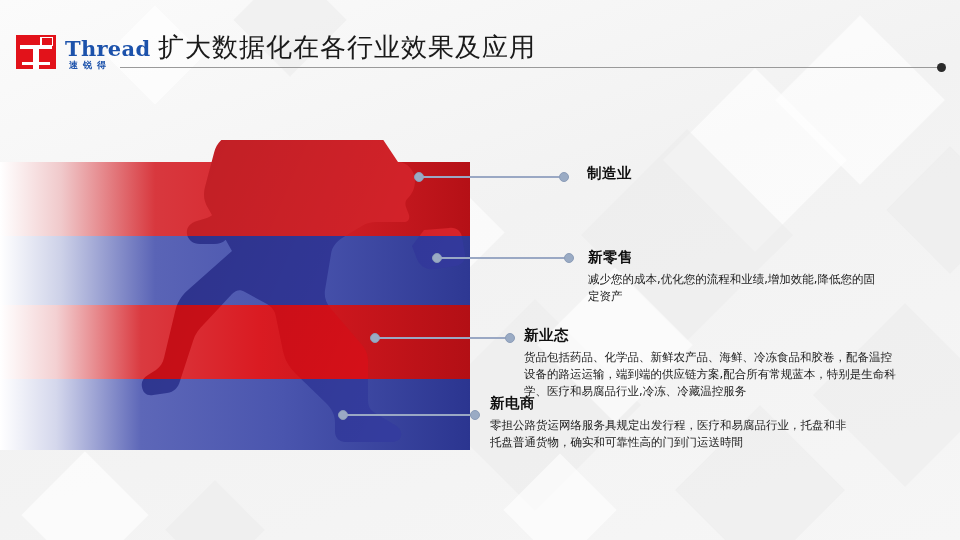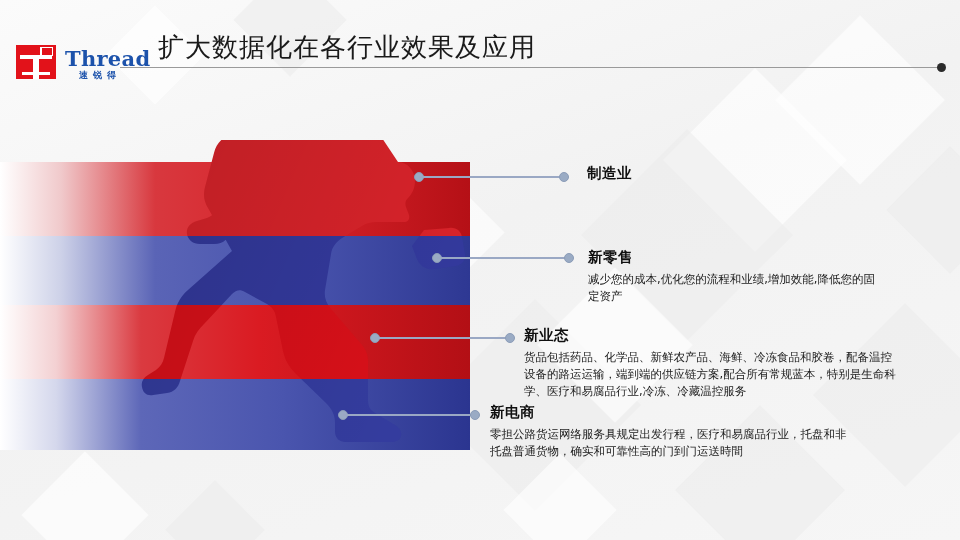--- a/index.html
+++ b/index.html
@@ -13,33 +13,33 @@
 
   
   .bg-layer{position:absolute;inset:0;pointer-events:none;}
   .bg-base{background:
       linear-gradient(160deg,#fbfbfb 0%,#f2f2f2 45%,#f6f6f6 100%);}
   .dia{position:absolute;transform:rotate(45deg);background:#ffffff;opacity:.62;}
   .dia.d2{background:#ebebeb;opacity:.55;}
 
   
   .header{position:absolute;left:0;top:0;width:960px;height:92px;}
-  .logo-wrap{position:absolute;left:16px;top:43px;display:flex;align-items:flex-end;}
+  .logo-wrap{position:absolute;left:16px;top:33px;display:flex;align-items:flex-end;}
   .logo-mark{position:relative;width:40px;height:37px;}
   .logo-mark .lm-bg{position:absolute;left:0;top:2px;width:40px;height:34px;background:#e2121a;}
   .logo-mark .lm-white-h{position:absolute;left:4px;top:12px;width:32px;height:4px;background:#ffffff;}
   .logo-mark .lm-white-v{position:absolute;left:17px;top:12px;width:6px;height:24px;background:#ffffff;}
   .logo-mark .lm-white-b{position:absolute;left:6px;top:29px;width:28px;height:3px;background:#ffffff;}
   .logo-mark .lm-tab{position:absolute;left:24px;top:4px;width:13px;height:9px;background:#ffffff;}
   .logo-mark .lm-tab2{position:absolute;left:26px;top:5px;width:10px;height:7px;background:#e2121a;}
   .logo-text{margin-left:9px;line-height:1;}
   .logo-en{font-family:"DejaVu Serif","Liberation Serif",serif;font-weight:bold;font-size:21px;
       color:#1c52ab;letter-spacing:.3px;display:block;}
   .logo-cn{display:block;font-size:9px;color:#1c52ab;font-weight:bold;letter-spacing:5px;
-      margin-top:2px;margin-left:14px;}
+      margin-top:2px;margin-left:4px;}
   .slide-title{position:absolute;left:158px;top:30px;font-size:26px;color:#1a1a1a;
       letter-spacing:1px;white-space:nowrap;}
   .hdr-rule{position:absolute;left:120px;top:67px;width:817px;height:1px;background:#9a9a9a;}
   .hdr-dot{position:absolute;left:937px;top:63px;width:9px;height:9px;border-radius:50%;background:#2b2b2b;}
 
   
   .graphic{position:absolute;left:0;top:140px;width:470px;height:325px;}
   .graphic svg{display:block;}
 
   
@@ -243,19 +243,19 @@
 定资产</p>
   </div>
 
   <div class="block" style="left:524px;top:326px;width:440px;">
     <h3>新业态</h3>
     <p>货品包括药品、化学品、新鲜农产品、海鲜、冷冻食品和胶卷，配备温控
 设备的路运运输，端到端的供应链方案,配合所有常规蓝本，特别是生命科
 学、医疗和易腐品行业,冷冻、冷藏温控服务</p>
   </div>
 
-  <div class="block" style="left:490px;top:403px;width:460px;">
+  <div class="block" style="left:490px;top:394px;width:460px;">
     <h3>新电商</h3>
     <p>零担公路货运网络服务具规定出发行程，医疗和易腐品行业，托盘和非
 托盘普通货物，确实和可靠性高的门到门运送時間</p>
   </div>
 
 </div>
 
 </body></html>

